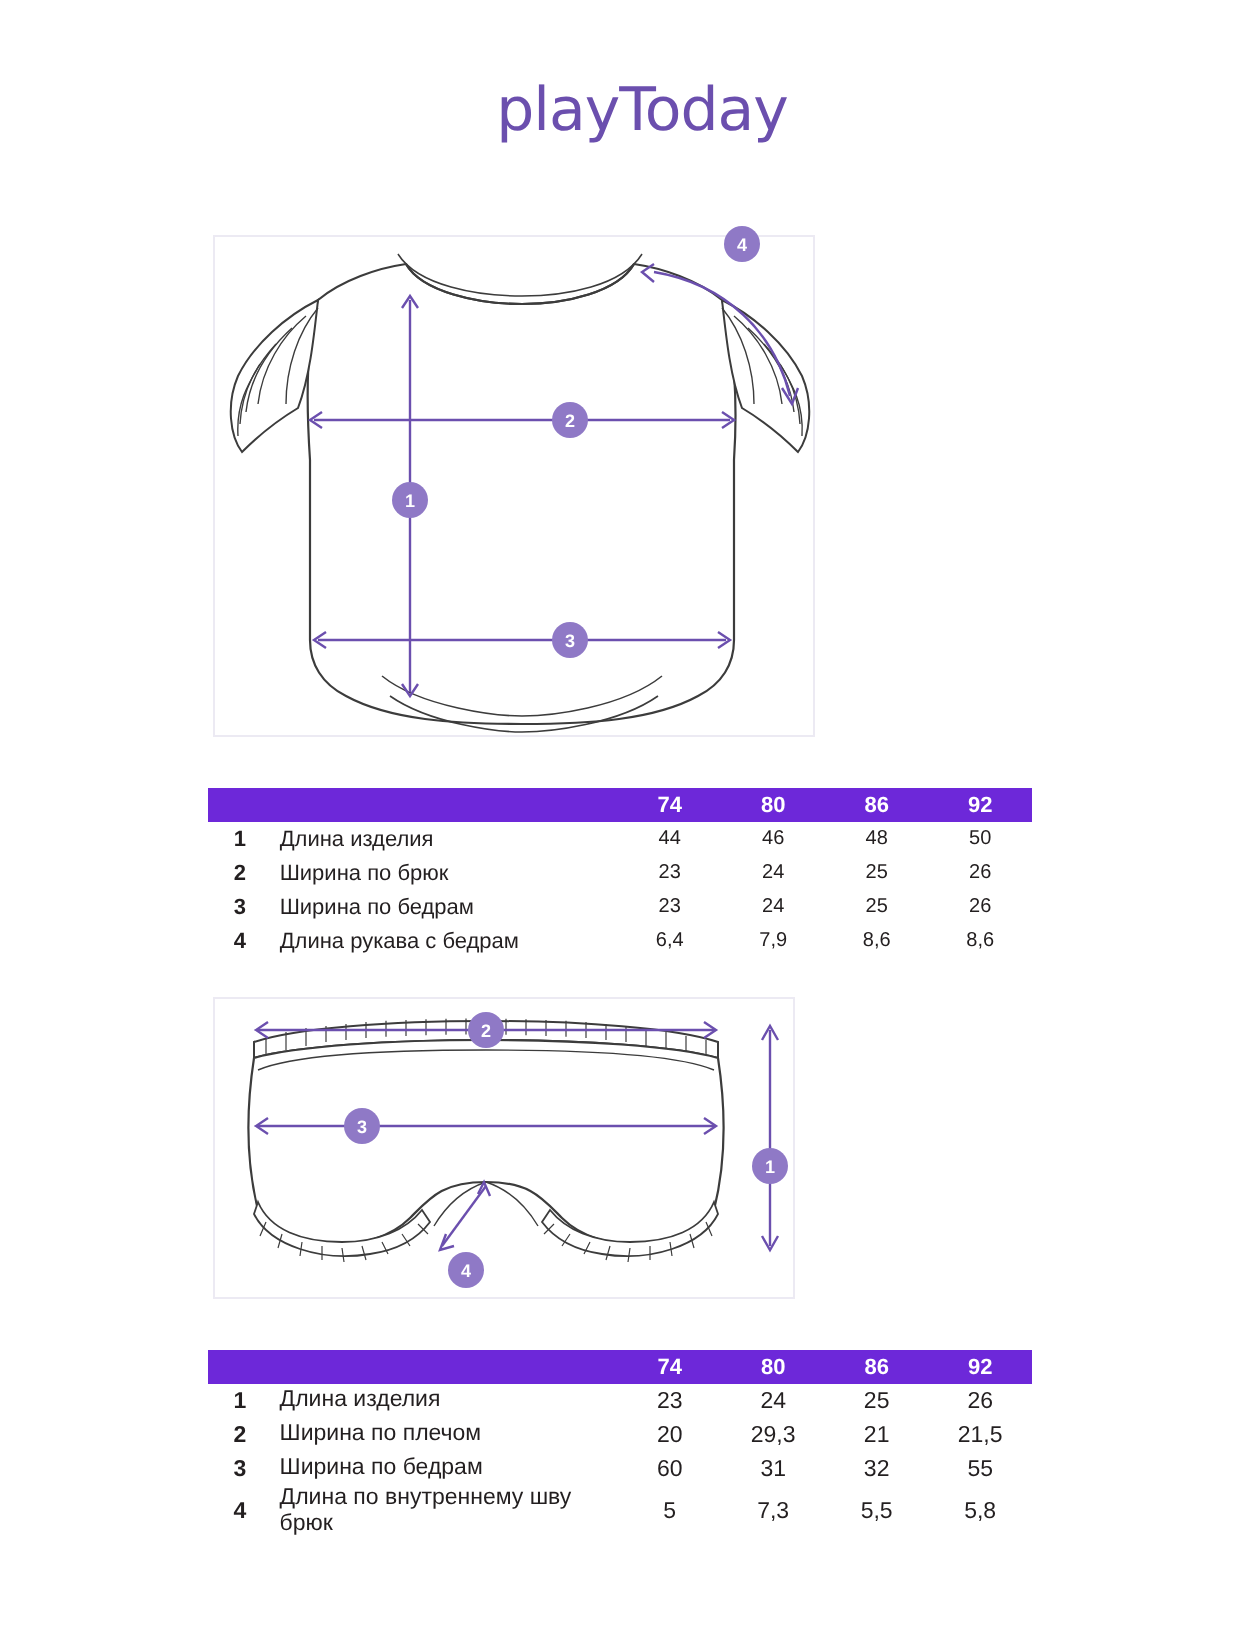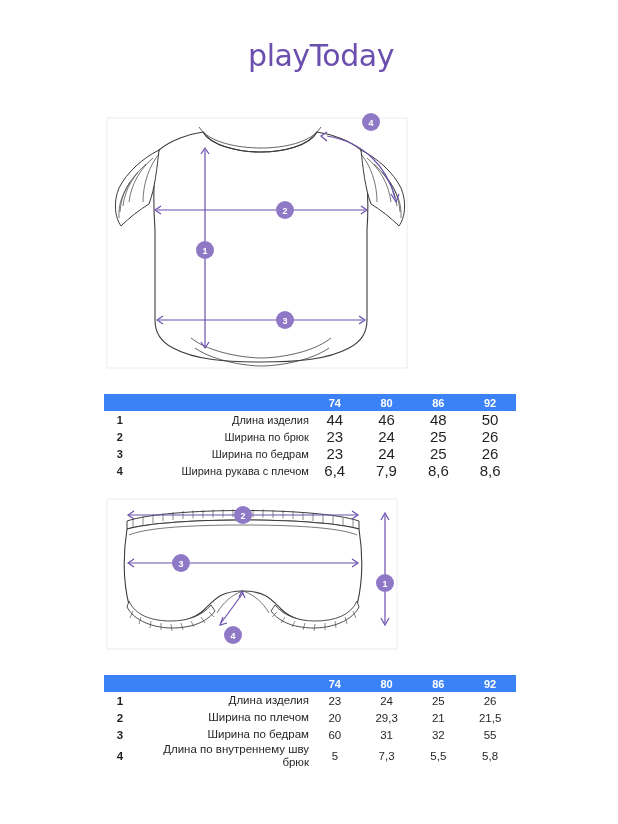--- a/index.html
+++ b/index.html
@@ -49,46 +49,46 @@
     left: 104px;
     width: 412px;
     border-collapse: collapse;
     font-size: 11px;
   }
   .sizetable td, .sizetable th {
     padding: 0;
     vertical-align: middle;
   }
   .sizetable thead tr {
-    background: #3b82f6;
+    background: #6d28d9;
     color: #ffffff;
   }
   .sizetable thead th {
     height: 17px;
     font-weight: bold;
     font-size: 11px;
   }
   .sizetable tbody tr { height: 17px; }
   .col-num {
     width: 32px;
     text-align: center;
     font-weight: bold;
     font-size: 11px;
   }
   .col-lbl {
     width: 170px;
-    text-align: right;
+    text-align: left;
     padding-left: 4px !important;
     font-size: 11px;
     margin-left: 40px;
   }
   .col-val {
     width: 52px;
     text-align: center;
-    font-size: 15px;
+    font-size: 10px;
   }
   .t1 { top: 394px; }
   .t2 { top: 675px; }
   .t2 td, .t2 th { font-size: 11.5px; }
   .t2 .col-lbl { line-height: 13px; }
 
   .illus-top { top: 110px; }
   .illus-bottom { top: 495px; }
 
   
@@ -217,21 +217,21 @@
       <tr>
         <td class="col-num">3</td>
         <td class="col-lbl">Ширина по бедрам</td>
         <td class="col-val">23</td>
         <td class="col-val">24</td>
         <td class="col-val">25</td>
         <td class="col-val">26</td>
       </tr>
       <tr>
         <td class="col-num">4</td>
-        <td class="col-lbl">Ширина рукава с плечом</td>
+        <td class="col-lbl">Длина рукава с бедрам</td>
         <td class="col-val">6,4</td>
         <td class="col-val">7,9</td>
         <td class="col-val">8,6</td>
         <td class="col-val">8,6</td>
       </tr>
     </tbody>
   </table>
 
   <div class="illus illus-bottom">
     <svg width="420" height="165" viewBox="0 0 420 165">

